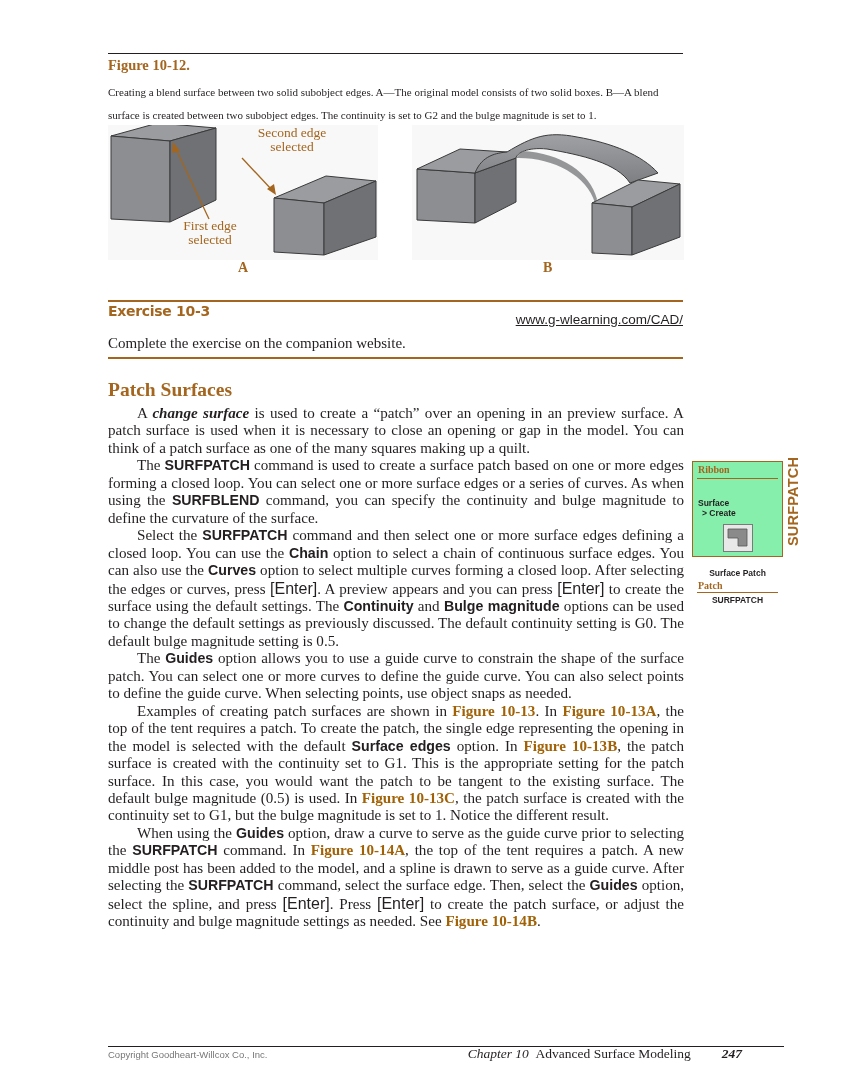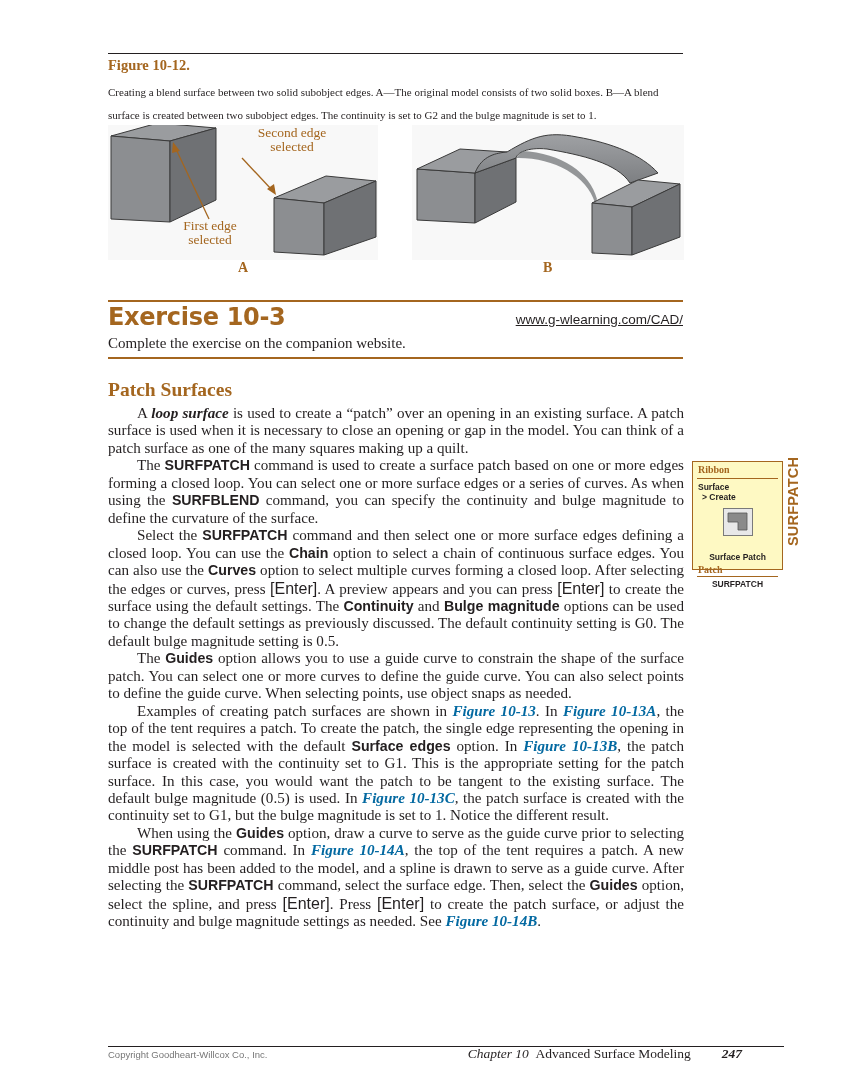--- a/index.html
+++ b/index.html
@@ -10,37 +10,37 @@
   .rule-top { position: absolute; left: 108px; width: 575px; top: 53px; height: 1px; background: #231f20; }
   .fig-title { position: absolute; left: 108px; top: 57px; font-size: 14.5px; font-weight: bold; color: #a4661f; }
   .fig-caption { position: absolute; left: 108px; top: 73px; width: 580px; font-size: 11px; line-height: 23px; margin-top: 8px; }
 
   .fig-a { position: absolute; left: 108px; top: 125px; width: 270px; height: 135px; background: #f8f8f8; }
   .fig-b { position: absolute; left: 412px; top: 125px; width: 272px; height: 135px; background: #f8f8f8; }
   .callout { position: absolute; font-size: 13.5px; line-height: 14px; text-align: center; color: #a4661f; }
   .panel-label { position: absolute; font-size: 14px; font-weight: bold; color: #a4661f; }
 
   .ex-rule { position: absolute; left: 108px; width: 575px; height: 2px; background: #a4661f; }
-  .ex-title { position: absolute; left: 108px; top: 303px; font-family: "DejaVu Sans", sans-serif; font-weight: bold; font-size: 24px; color: #a4661f; letter-spacing: -0.3px; }
+  .ex-title { position: absolute; left: 108px; top: 303px; font-family: "DejaVu Sans", sans-serif; font-weight: bold; font-size: 14px; color: #a4661f; letter-spacing: -0.3px; }
   .ex-url { position: absolute; right: 166px; top: 312px; font-family: "Liberation Sans", sans-serif; font-size: 13.5px; text-decoration: underline; }
   .ex-text { position: absolute; left: 108px; top: 335px; font-size: 15px; }
 
   .section-heading { position: absolute; left: 108px; top: 379px; font-size: 19.5px; font-weight: bold; color: #a4661f; }
 
   .body-text { position: absolute; left: 108px; top: 405px; width: 576px; font-size: 15.1px; line-height: 17.45px; text-align: justify; }
   .body-text p { margin: 0; text-indent: 29px; }
-  .link { color: #0369a1; font-weight: bold; cursor: pointer; font-style: italic; }
+  .link { color: #a16207; font-weight: bold; cursor: pointer; }
   .key { font-family: "Liberation Sans", sans-serif; font-size: 16px; }
 
-  .ribbon-box { position: absolute; left: 692px; top: 461px; width: 91px; height: 109px;
-                background: #fef9c3; border: 1px solid #a4661f; box-sizing: border-box;
+  .ribbon-box { position: absolute; left: 692px; top: 461px; width: 91px; height: 96px;
+                background: #86efac; border: 1px solid #a4661f; box-sizing: border-box;
                 font-family: "Liberation Sans", sans-serif; }
   .ribbon-box .rb-head { color: #a4661f; font-family: "Liberation Serif", serif; font-weight: bold; font-size: 10px;
                          padding: 2px 0 0 5px; height: 14px; border-bottom: 1px solid #a4661f; margin: 0 4px; padding-left: 1px; }
-  .rb-path1 { font-size: 8.5px; font-weight: bold; padding: 3px 0 0 5px; }
+  .rb-path1 { font-size: 8.5px; font-weight: bold; padding: 3px 0 0 5px; margin-top: 16px; }
   .rb-path2 { font-size: 8.5px; font-weight: bold; padding: 0 0 0 9px; }
   .rb-icon { width: 28px; height: 26px; margin: 6px auto 0; background: #e8e8e8; border: 1px solid #7a7a7a; position: relative; }
   .rb-label { font-size: 8.5px; font-weight: bold; text-align: center; margin-top: 16px; }
   .rb-type { color: #a4661f; font-family: "Liberation Serif", serif; font-weight: bold; font-size: 10px;
              margin: 2px 4px 0; padding-left: 1px; border-bottom: 1px solid #a4661f; height: 12px; }
   .rb-cmd { font-size: 8.5px; font-weight: bold; text-align: center; margin-top: 2px; }
 
   .side-command { position: absolute; left: 785px; top: 546px; transform-origin: 0 0; transform: rotate(-90deg);
                   font-family: "Liberation Sans", sans-serif; font-weight: bold; font-size: 14.5px; color: #a4661f; letter-spacing: 0.2px; }
 
@@ -109,21 +109,21 @@
 
 <div class="ex-rule" style="top:300px;"></div>
 <div class="ex-title">Exercise 10-3</div>
 <div class="ex-url">www.g-wlearning.com/CAD/</div>
 <div class="ex-text">Complete the exercise on the companion website.</div>
 <div class="ex-rule" style="top:357px;"></div>
 
 <div class="section-heading">Patch Surfaces</div>
 
 <div class="body-text">
-  <p><span>A </span><b><i>loop surface</i></b><span> is used to create a “patch” over an opening in an existing surface. A patch surface is used when it is necessary to close an opening or gap in the model. You can think of a patch surface as one of the many squares making up a quilt.</span></p>
+  <p><span>A </span><b><i>change surface</i></b><span> is used to create a “patch” over an opening in an preview surface. A patch surface is used when it is necessary to close an opening or gap in the model. You can think of a patch surface as one of the many squares making up a quilt.</span></p>
   <p><span>The </span><span class="sans-b">SURFPATCH</span><span> command is used to create a surface patch based on one or more edges forming a closed loop. You can select one or more surface edges or a series of curves. As when using the </span><span class="sans-b">SURFBLEND</span><span> command, you can specify the continuity and bulge magnitude to define the curvature of the surface.</span></p>
   <p><span>Select the </span><span class="sans-b">SURFPATCH</span><span> command and then select one or more surface edges defining a closed loop. You can use the </span><span class="sans-b">Chain</span><span> option to select a chain of continuous surface edges. You can also use the </span><span class="sans-b">Curves</span><span> option to select multiple curves forming a closed loop. After selecting the edges or curves, press </span><span class="key">[Enter]</span><span>. A preview appears and you can press </span><span class="key">[Enter]</span><span> to create the surface using the default settings. The </span><span class="sans-b">Continuity</span><span> and </span><span class="sans-b">Bulge magnitude</span><span> options can be used to change the default settings as previously discussed. The default continuity setting is G0. The default bulge magnitude setting is 0.5.</span></p>
   <p><span>The </span><span class="sans-b">Guides</span><span> option allows you to use a guide curve to constrain the shape of the surface patch. You can select one or more curves to define the guide curve. You can also select points to define the guide curve. When selecting points, use object snaps as needed.</span></p>
   <p><span>Examples of creating patch surfaces are shown in </span><span class="link">Figure 10-13</span><span>. In </span><span class="link">Figure 10-13A</span><span>, the top of the tent requires a patch. To create the patch, the single edge repre­senting the opening in the model is selected with the default </span><span class="sans-b">Surface edges</span><span> option. In </span><span class="link">Figure 10-13B</span><span>, the patch surface is created with the continuity set to G1. This is the appropriate setting for the patch surface. In this case, you would want the patch to be tangent to the existing surface. The default bulge magnitude (0.5) is used. In </span><span class="link">Figure 10-13C</span><span>, the patch surface is created with the continuity set to G1, but the bulge magnitude is set to 1. Notice the different result.</span></p>
   <p><span>When using the </span><span class="sans-b">Guides</span><span> option, draw a curve to serve as the guide curve prior to selecting the </span><span class="sans-b">SURFPATCH</span><span> command. In </span><span class="link">Figure 10-14A</span><span>, the top of the tent requires a patch. A new middle post has been added to the model, and a spline is drawn to serve as a guide curve. After selecting the </span><span class="sans-b">SURFPATCH</span><span> command, select the surface edge. Then, select the </span><span class="sans-b">Guides</span><span> option, select the spline, and press </span><span class="key">[Enter]</span><span>. Press </span><span class="key">[Enter]</span><span> to create the patch surface, or adjust the continuity and bulge magnitude settings as needed. See </span><span class="link">Figure 10-14B</span><span>.</span></p>
 </div>
 
 <div class="ribbon-box">
   <div class="rb-head">Ribbon</div>
   <div class="rb-path1">Surface</div>

